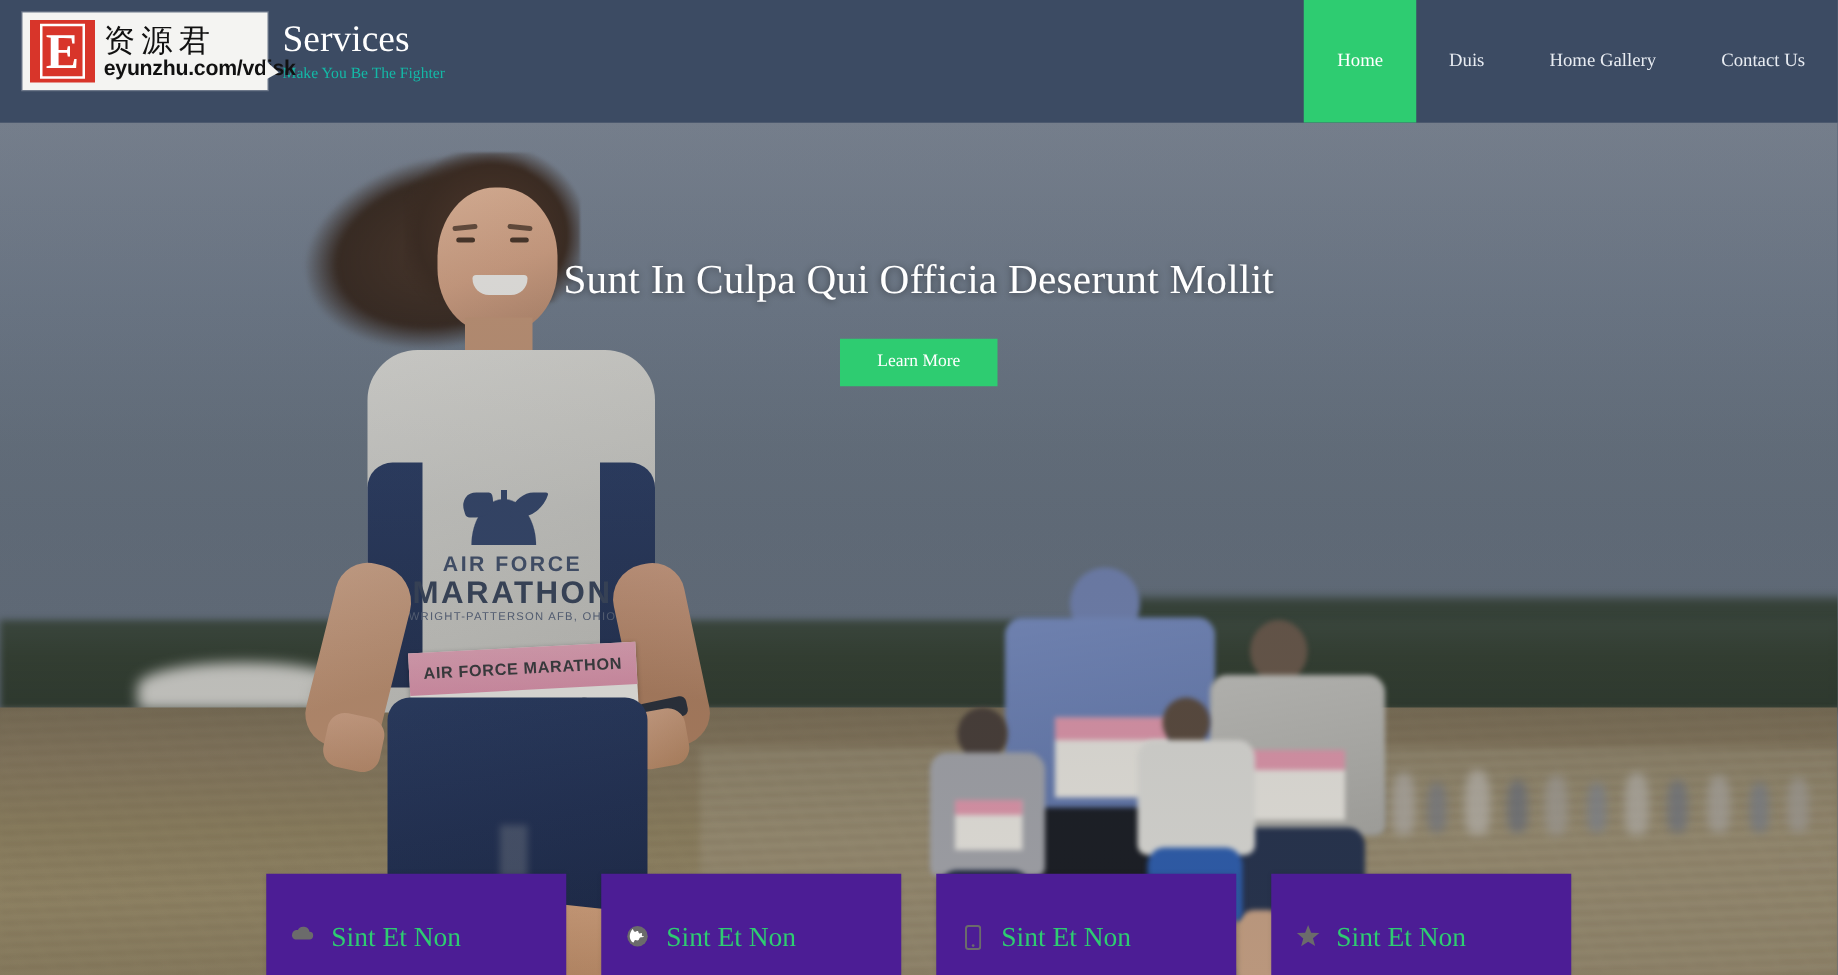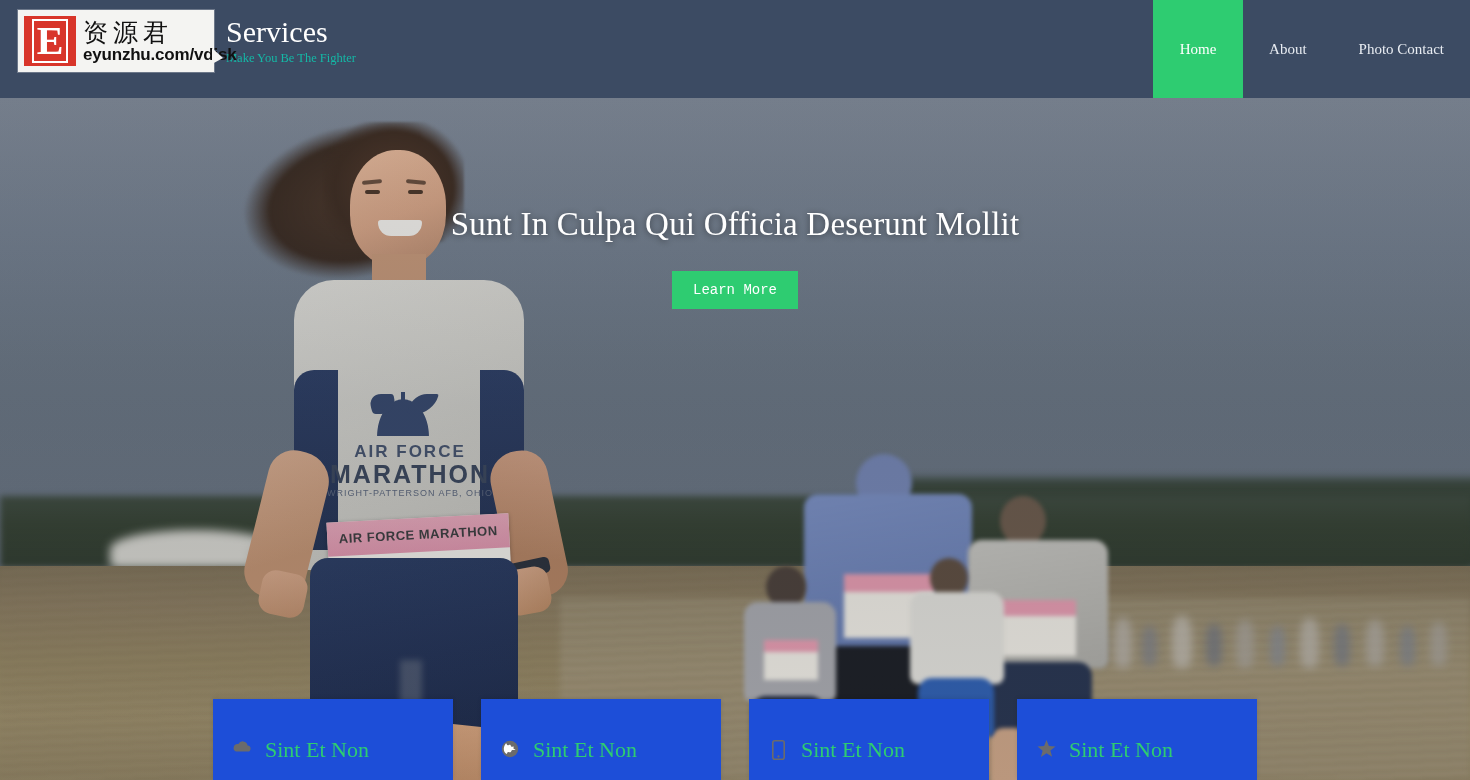--- a/index.html
+++ b/index.html
@@ -308,33 +308,33 @@
     width:700px; text-align:center;
     color:#eef1f4; font-size:14.5px; line-height:25px;
     font-family:"Liberation Sans", sans-serif;
     text-shadow:0 1px 5px rgba(0,0,0,.5);
   }
   .hero-btn{
     margin-top:28px;
     width:126px; height:38px;
     background:#2ecc71; color:#ffffff;
     display:flex; align-items:center; justify-content:center;
-    font-family:Liberation Mono, monospace; font-size:14px;
+    font-family:Liberation Serif, serif; font-size:14px;
     cursor:pointer; border:none;
   }
 
   
   .cards{
     position:absolute; left:0; top:699px; width:1470px; height:81px;
     z-index:10;
     display:flex; justify-content:center; gap:28px;
   }
   .card{
     width:240px; height:81px;
-    background:#1d4ed8;
+    background:#4c1d95;
     padding:37px 14px 0 18px;
     box-shadow:0 -1px 4px rgba(0,0,0,.10);
   }
   .card-head{ display:flex; align-items:flex-start; gap:12px; }
   .card-icon{
     width:22px; flex:0 0 22px; color:#6b6b6b;
     display:flex; align-items:center; justify-content:center;
     padding-top:4px;
   }
   .card-icon svg{ display:block; }
@@ -359,22 +359,23 @@
       </div>
     </div>
     <div class="brand-titles">
       <div class="brand-name">Services</div>
       <div class="brand-tag">Make You Be The Fighter</div>
     </div>
   </div>
 
   <div class="nav">
     <div class="nav-item active">Home</div>
-    <div class="nav-item">About</div>
-    <div class="nav-item">Photo Contact</div>
+    <div class="nav-item">Duis</div>
+    <div class="nav-item">Home Gallery</div>
+    <div class="nav-item">Contact Us</div>
   </div>
 </div>
 
 <div class="hero">
 
   <div class="photo">
     <div class="sky"></div>
     <div class="treeline2"></div>
     <div class="treeline"></div>
     <div class="horizon-white"></div>

